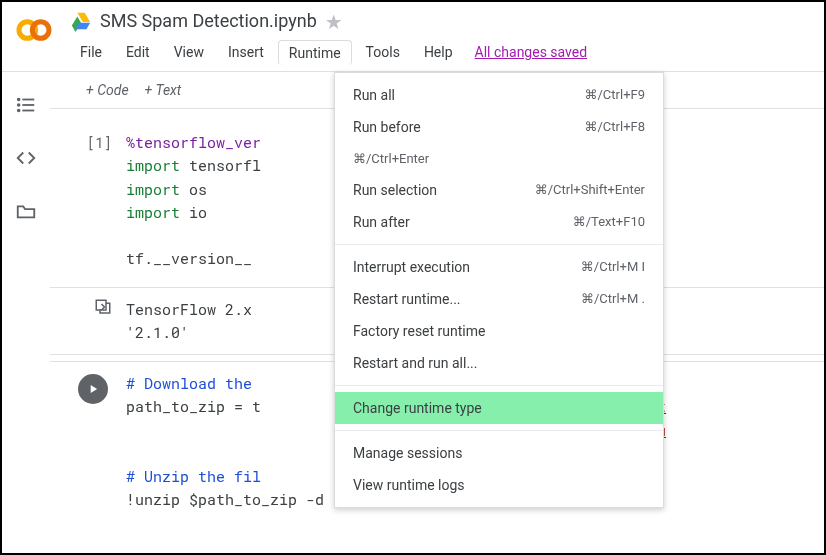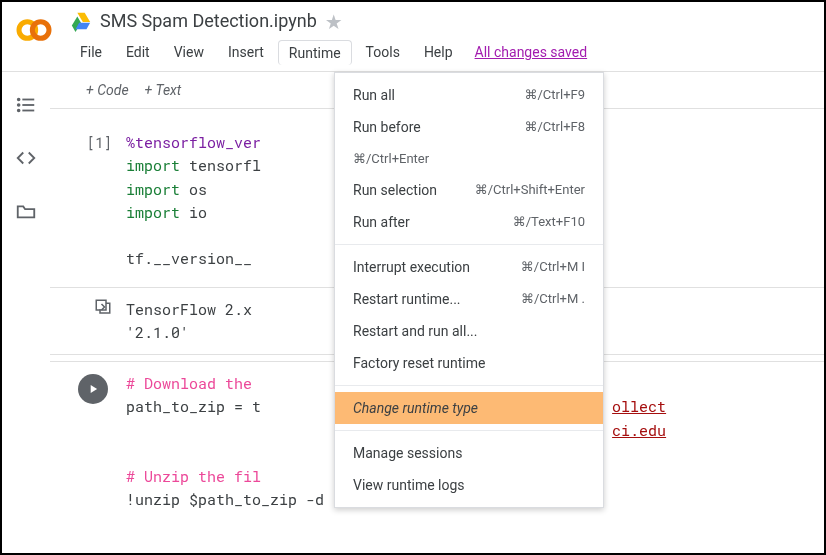--- a/index.html
+++ b/index.html
@@ -21,31 +21,31 @@
   .main { flex: 1; position: relative; }
   .toolbar { display: flex; gap: 16px; padding: 10px 24px 10px 36px; border-bottom: 1px solid #e0e0e0; font-size: 14px; color: #5f6368; }
   .tool-btn { cursor: default; font-style: italic; }
   .notebook { padding: 18px 0 0 0; font-family: 'Roboto Mono', Menlo, Consolas, monospace; font-size: 15px; }
   .cell { display: flex; padding: 4px 0 10px 18px; }
   .gutter { width: 58px; color: #5f6368; font-family: 'Roboto Mono', Menlo, Consolas, monospace; font-size: 14px; display:flex; justify-content:flex-end; padding-right: 14px; padding-top:2px;}
   .gutter svg { width: 18px; height: 18px; }
   .code { white-space: pre; line-height: 1.55; }
   .kw { color: #1a7f37; } 
   .mg { color: #7b1fa2; } 
-  .cm { color: #ec4899; } 
+  .cm { color: #1d4ed8; } 
   .lnk { color: #a50e0e; text-decoration: underline; }
   .out-cell { border-top: 1px solid #e0e0e0; border-bottom: 1px solid #e0e0e0; margin: 6px 0; padding: 10px 0 10px 18px; display:flex;}
   .out-cell .gutter { padding-top: 0;}
   .sel-cell { border-top: 1px solid #e0e0e0; padding: 10px 0 0 18px; display:flex; position: relative;}
   .sel-cell::before { content:""; position:absolute; left:0; top:0; bottom:0; width:0; }
   .run-btn { width: 30px; height: 30px; border-radius: 50%; background: #5f6368; display:flex; align-items:center; justify-content:center; margin-left:-4px; margin-right:10px;}
   .run-btn svg { fill: #fff; width: 14px; height: 14px; }
-  .dropdown { position: absolute; top: 0; left: 284px; width: 270px; background: #fff; border: 1px solid #dadce0; box-shadow: 0 2px 6px rgba(0,0,0,0.2); z-index: 15; font-family: Roboto, Arial, sans-serif; font-size: 14px; padding: 6px 0; }
+  .dropdown { position: absolute; top: 0; left: 284px; width: 330px; background: #fff; border: 1px solid #dadce0; box-shadow: 0 2px 6px rgba(0,0,0,0.2); z-index: 15; font-family: Roboto, Arial, sans-serif; font-size: 14px; padding: 6px 0; }
   .dd-item { display: flex; justify-content: space-between; padding: 8px 18px; cursor: default; }
-  .dd-item.highlight { background: #fdba74; font-style: italic; }
+  .dd-item.highlight { background: #86efac; }
   .dd-short { color: #5f6368; font-size: 13px; }
   .dd-sep { border-top: 1px solid #e8eaed; margin: 6px 0; }
 </style>
 </head>
 <body>
 
 <div class="header">
   <div class="logo">
     <svg viewBox="0 0 48 48">
         <g fill="none" stroke-width="6">
@@ -168,24 +168,24 @@
       <div class="dd-sep"></div>
       <div class="dd-item">
           <span>Interrupt execution</span>
           <span class="dd-short">⌘/Ctrl+M I</span>
         </div>
       <div class="dd-item">
           <span>Restart runtime...</span>
           <span class="dd-short">⌘/Ctrl+M .</span>
         </div>
       <div class="dd-item">
-          <span>Restart and run all...</span>
+          <span>Factory reset runtime</span>
         </div>
       <div class="dd-item">
-          <span>Factory reset runtime</span>
+          <span>Restart and run all...</span>
         </div>
       <div class="dd-sep"></div>
       <div class="dd-item highlight">
           <span>Change runtime type</span>
         </div>
       <div class="dd-sep"></div>
       <div class="dd-item">
           <span>Manage sessions</span>
         </div>
       <div class="dd-item">

